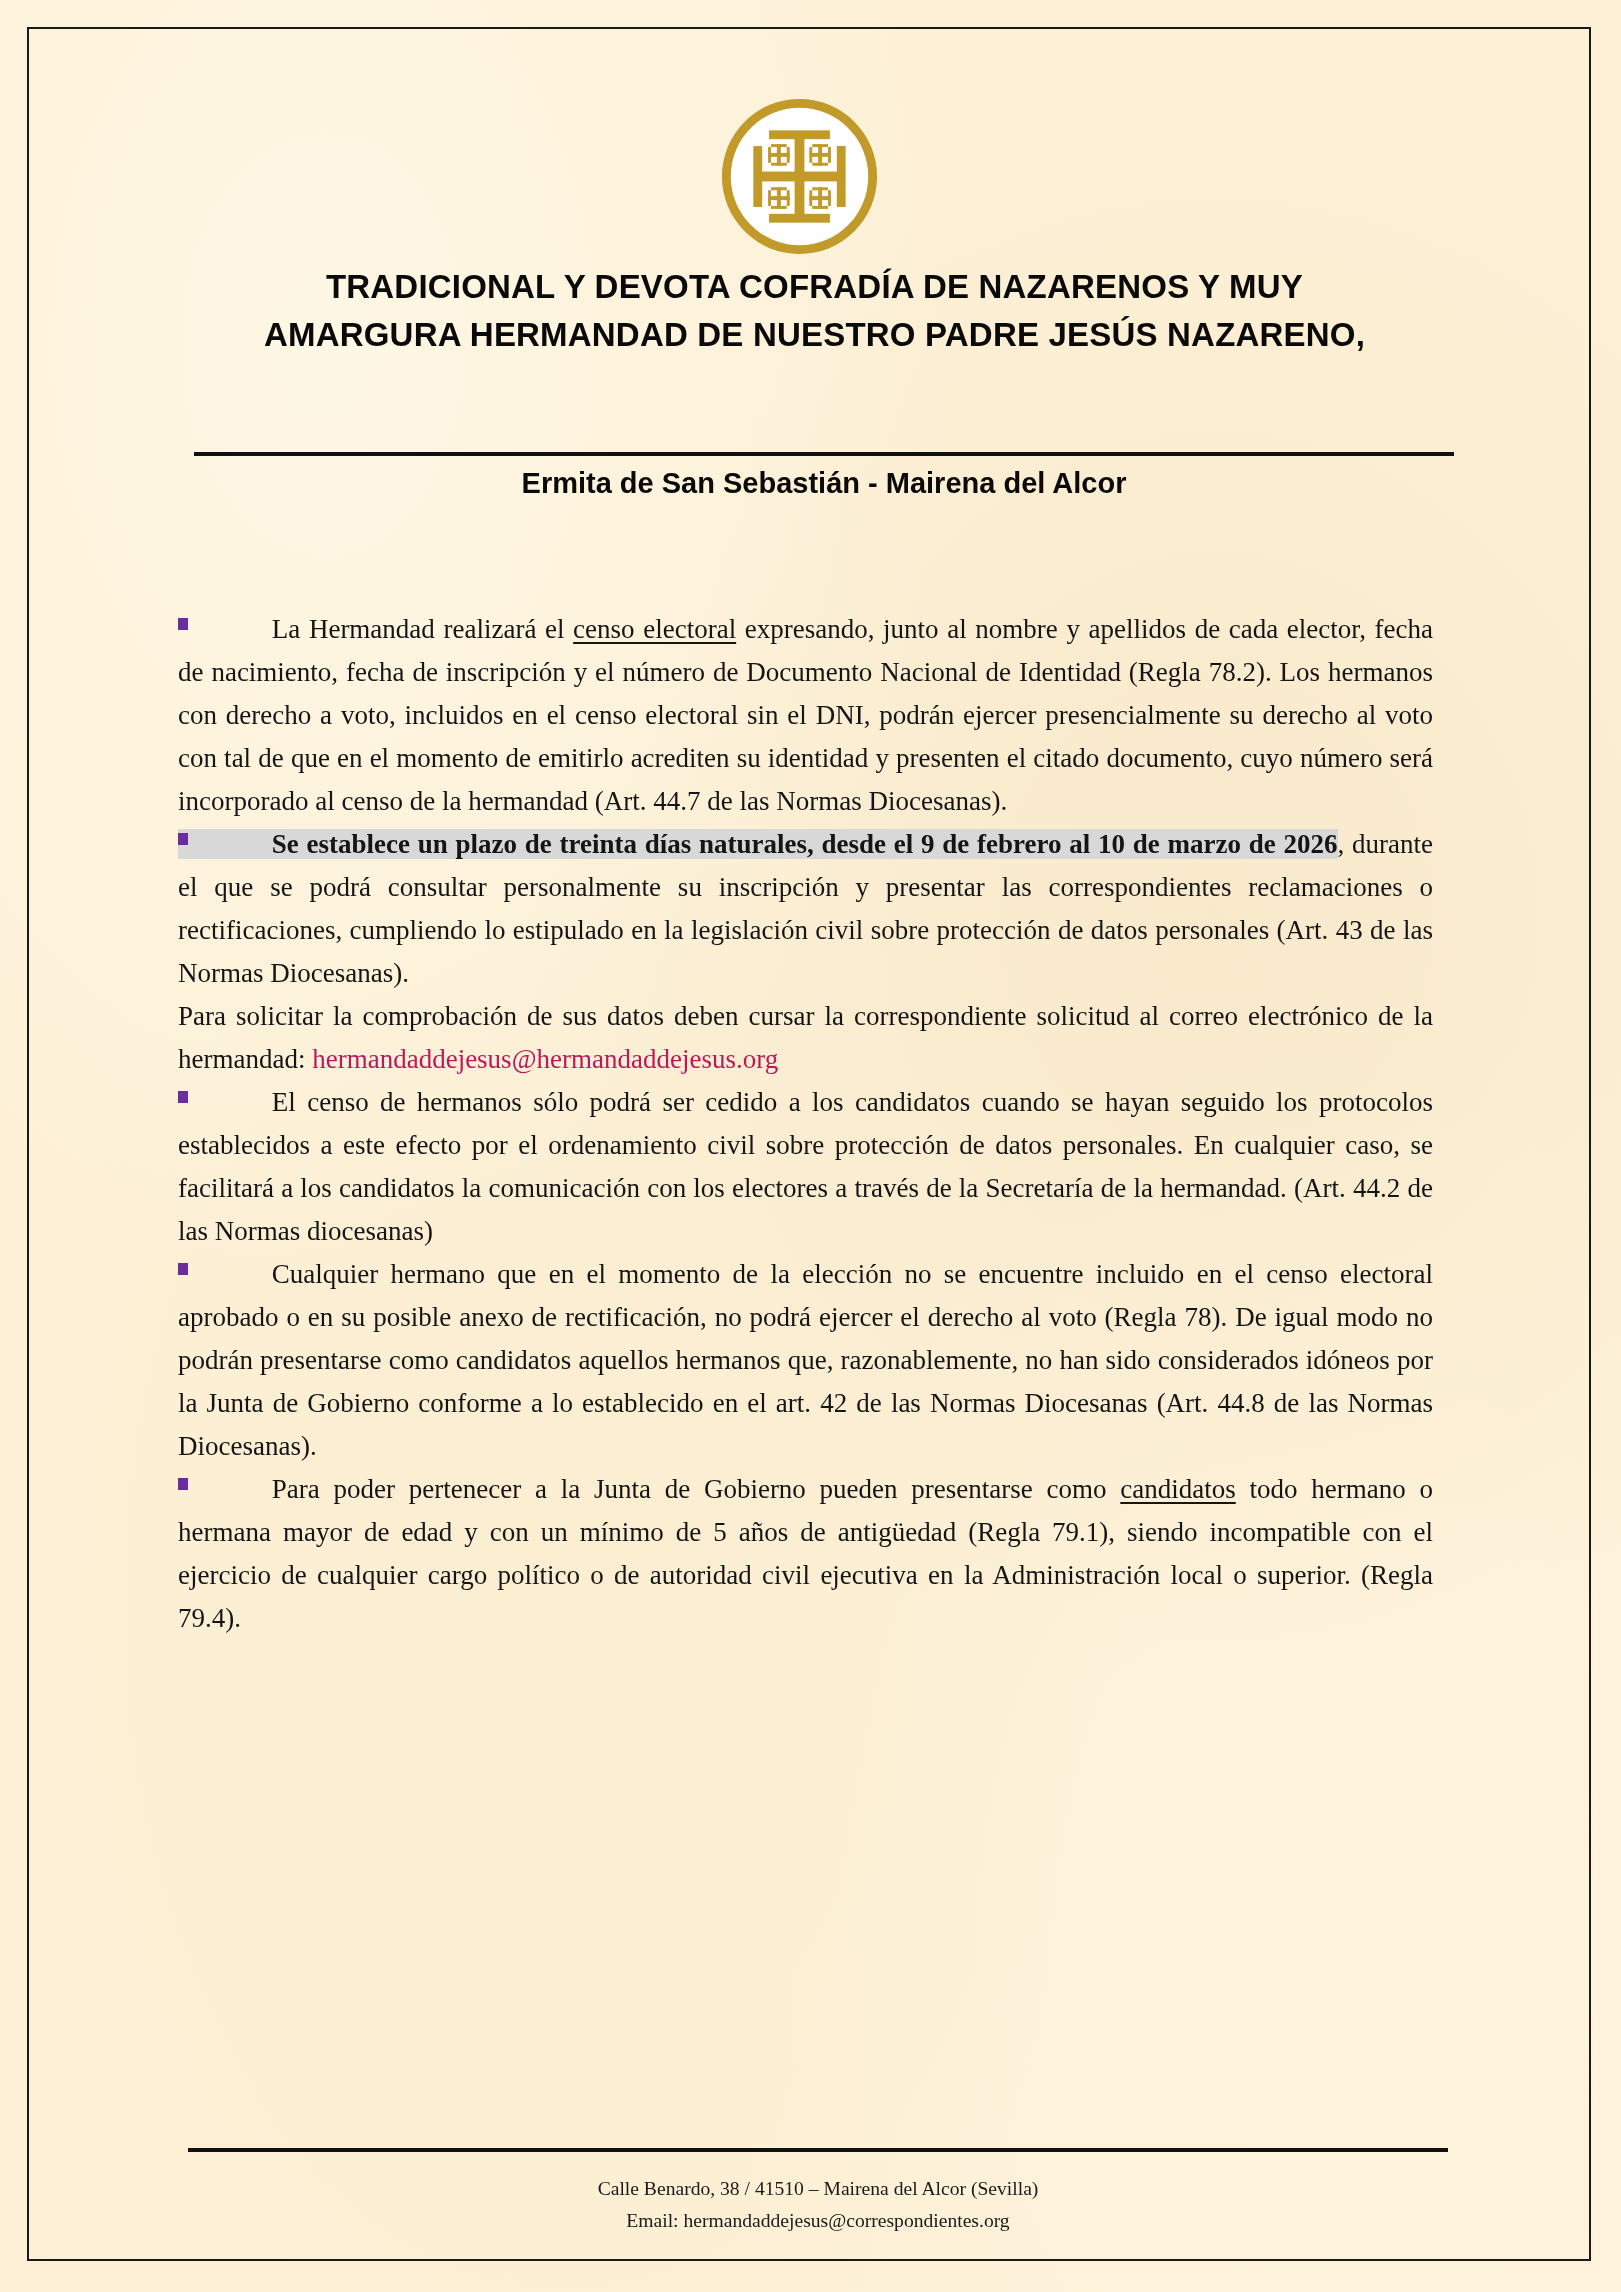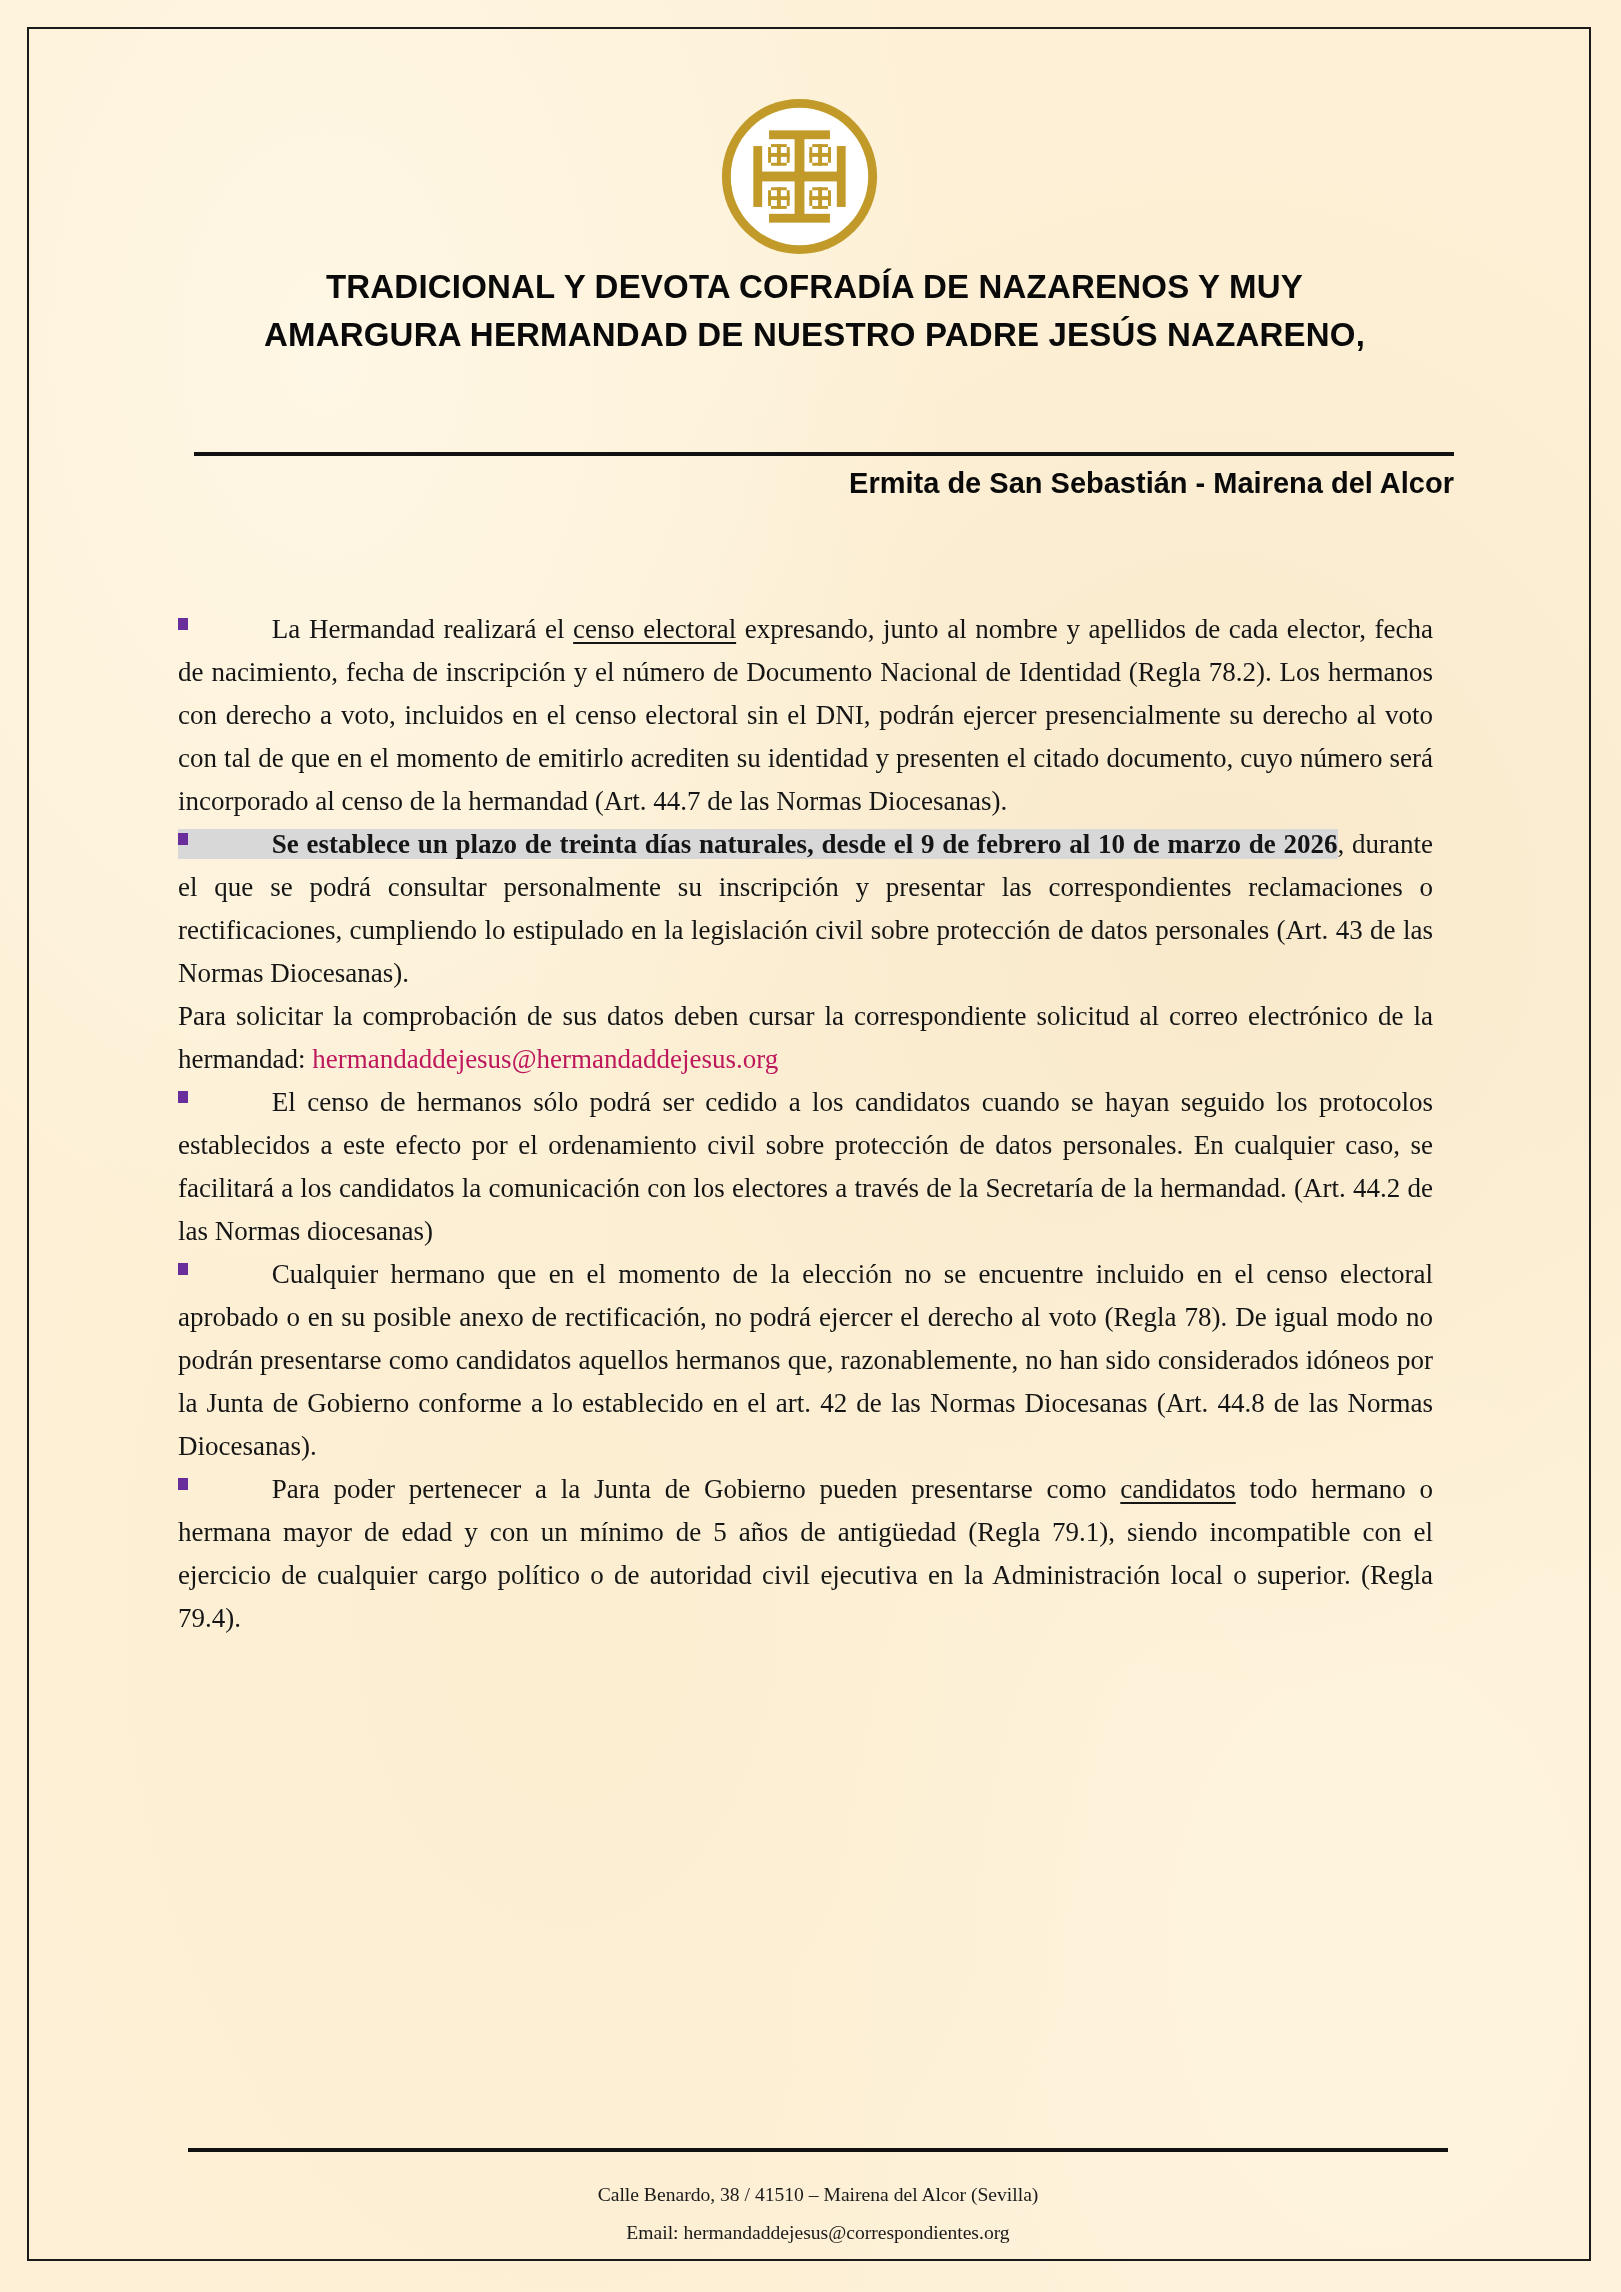--- a/index.html
+++ b/index.html
@@ -25,21 +25,21 @@
       position: absolute; left: 200px; top: 263px; width: 1229px;
       text-align: center; font-family: "Liberation Sans", sans-serif;
       font-weight: bold; font-size: 33px; line-height: 48px; letter-spacing: 0.2px;
       color: #0a0a0a; margin: 0;
     }
     .title span { display: block; }
     .rule-top {
       position: absolute; left: 194px; top: 452px; width: 1260px; height: 3.9px; background: #111;
     }
     .subtitle {
-      position: absolute; left: 194px; top: 463px; width: 1260px; text-align: right;
+      position: absolute; left: 194px; top: 463px; width: 1260px; text-align: center;
       font-family: "Liberation Sans", sans-serif; font-weight: bold; font-size: 29px;
       line-height: 41px; color: #0a0a0a; margin: 0;
     }
     .content {
       position: absolute; left: 178px; top: 608px; width: 1255px;
       font-size: 27px; line-height: 43px; text-align: justify; color: #151515;
     }
     .content p { margin: 0; }
     .bullet {
       display: inline-block; width: 9.8px; height: 12.7px; background: #6a2d9c;
@@ -50,21 +50,21 @@
     .u { text-decoration: underline; text-underline-offset: 3.9px; text-decoration-thickness: 2px; }
     .hl { background: #d8d8d8; font-weight: bold; }
     .link { color: #be185d; text-underline-offset: 3.9px; }
     .rule-bottom {
       position: absolute; left: 188px; top: 2148px; width: 1260px; height: 3.9px; background: #111;
     }
     .footer {
       position: absolute; left: 188px; top: 2170px; width: 1260px; text-align: center;
       font-size: 19.6px; line-height: 25.5px; color: #1a1a1a;
     }
-    .footer div { margin: 12px; }
+    .footer div { margin: 6px; }
   </style>
 </head>
 <body>
 
 <div class="page-border"></div>
 
 <svg class="emblem" viewBox="0 0 166 166">
   <circle cx="83" cy="83" r="79" fill="#c19a2a"></circle>
   <circle cx="83" cy="83" r="70" fill="#ffffff"></circle>
   <g fill="#c19a2a">

